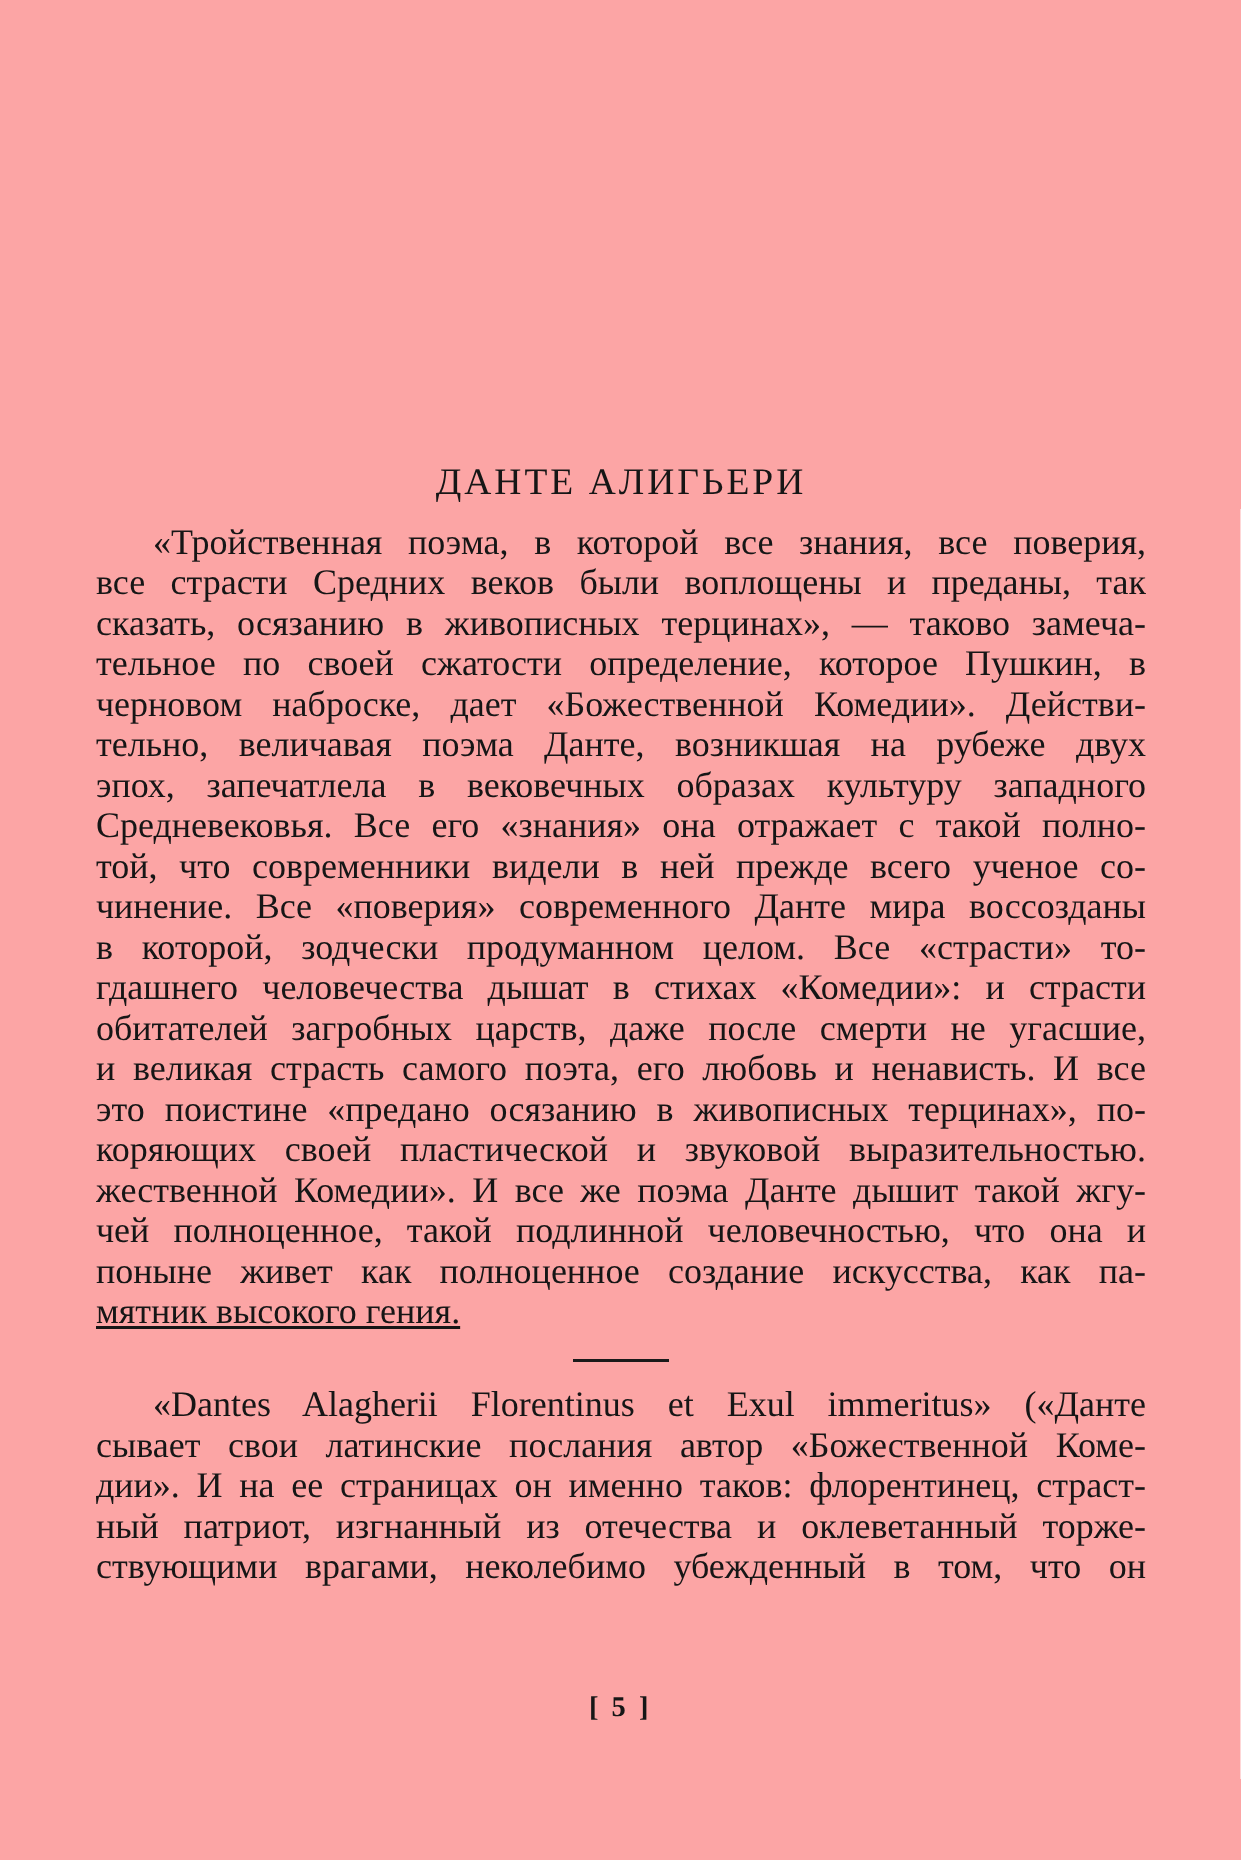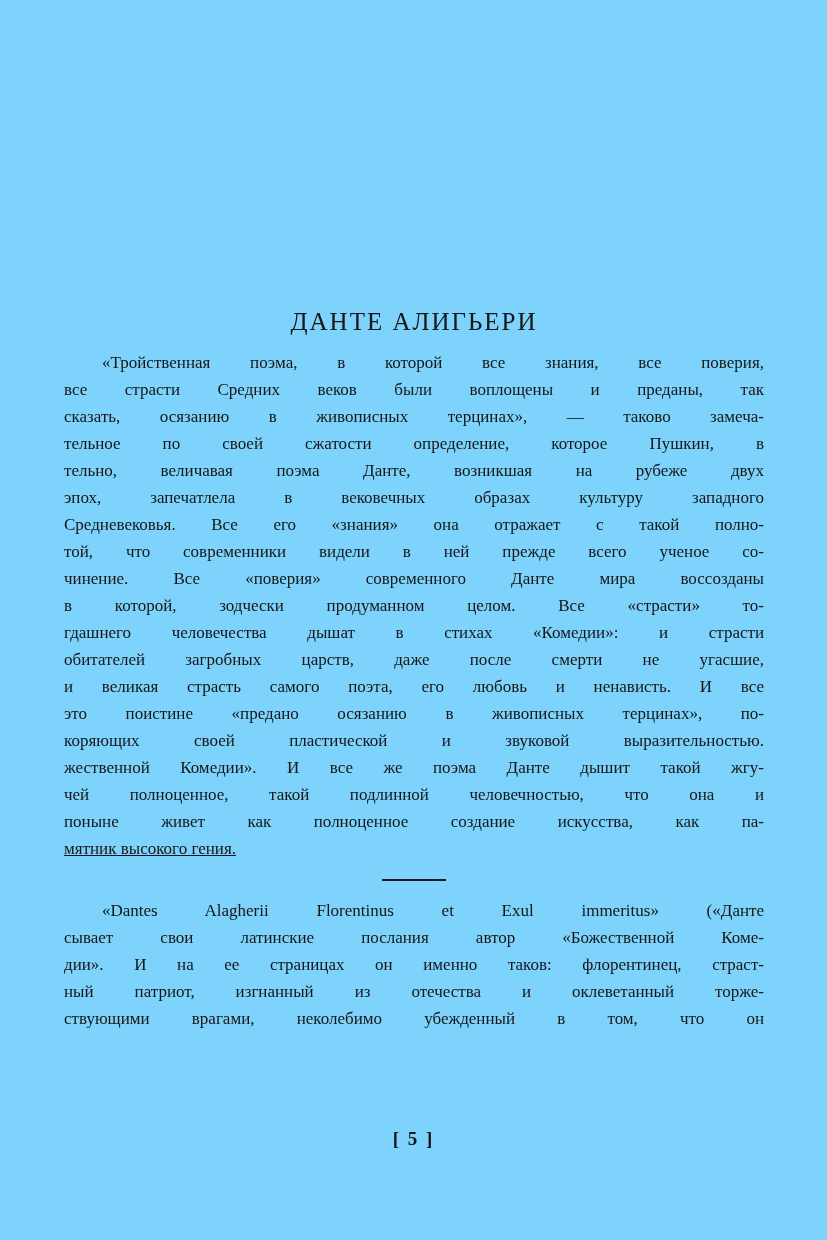--- a/index.html
+++ b/index.html
@@ -5,21 +5,21 @@
   html, body {
     margin: 0;
     padding: 0;
     background: #ffffff;
   }
   .page {
     position: relative;
     width: 827px;
     height: 1240px;
     margin: 0 auto;
-    background: #7dd3fc;
+    background: #fca5a5;
     color: #161616;
     font-family: "Liberation Serif", "DejaVu Serif", serif;
     overflow: hidden;
   }
   .title {
     position: absolute;
     top: 308px;
     left: 64px;
     width: 700px;
     margin: 0;
@@ -27,21 +27,21 @@
     font-weight: 400;
     letter-spacing: 2px;
     text-align: center;
     white-space: nowrap;
   }
   .text-block {
     position: absolute;
     top: 349px;
     left: 64px;
     width: 700px;
-    font-size: 17px;
+    font-size: 24px;
   }
   .paragraph {
     margin: 0;
     padding: 0;
   }
   .line {
     height: 27px;
     line-height: 27px;
     overflow: hidden;
     text-align: justify;
@@ -77,20 +77,21 @@
 
 <div class="page">
   <h1 class="title">ДАНТЕ АЛИГЬЕРИ</h1>
 
   <main class="text-block" id="content">
       <div class="paragraph">
         <div class="line first">«Тройственная поэма, в которой все знания, все поверия,</div>
         <div class="line">все страсти Средних веков были воплощены и преданы, так</div>
         <div class="line">сказать, осязанию в живописных терцинах», — таково замеча-</div>
         <div class="line">тельное по своей сжатости определение, которое Пушкин, в</div>
+        <div class="line">черновом наброске, дает «Божественной Комедии». Действи-</div>
         <div class="line">тельно, величавая поэма Данте, возникшая на рубеже двух</div>
         <div class="line">эпох, запечатлела в вековечных образах культуру западного</div>
         <div class="line">Средневековья. Все его «знания» она отражает с такой полно-</div>
         <div class="line">той, что современники видели в ней прежде всего ученое со-</div>
         <div class="line">чинение. Все «поверия» современного Данте мира воссозданы</div>
         <div class="line">в которой, зодчески продуманном целом. Все «страсти» то-</div>
         <div class="line">гдашнего человечества дышат в стихах «Комедии»: и страсти</div>
         <div class="line">обитателей загробных царств, даже после смерти не угасшие,</div>
         <div class="line">и великая страсть самого поэта, его любовь и ненависть. И все</div>
         <div class="line">это поистине «предано осязанию в живописных терцинах», по-</div>

